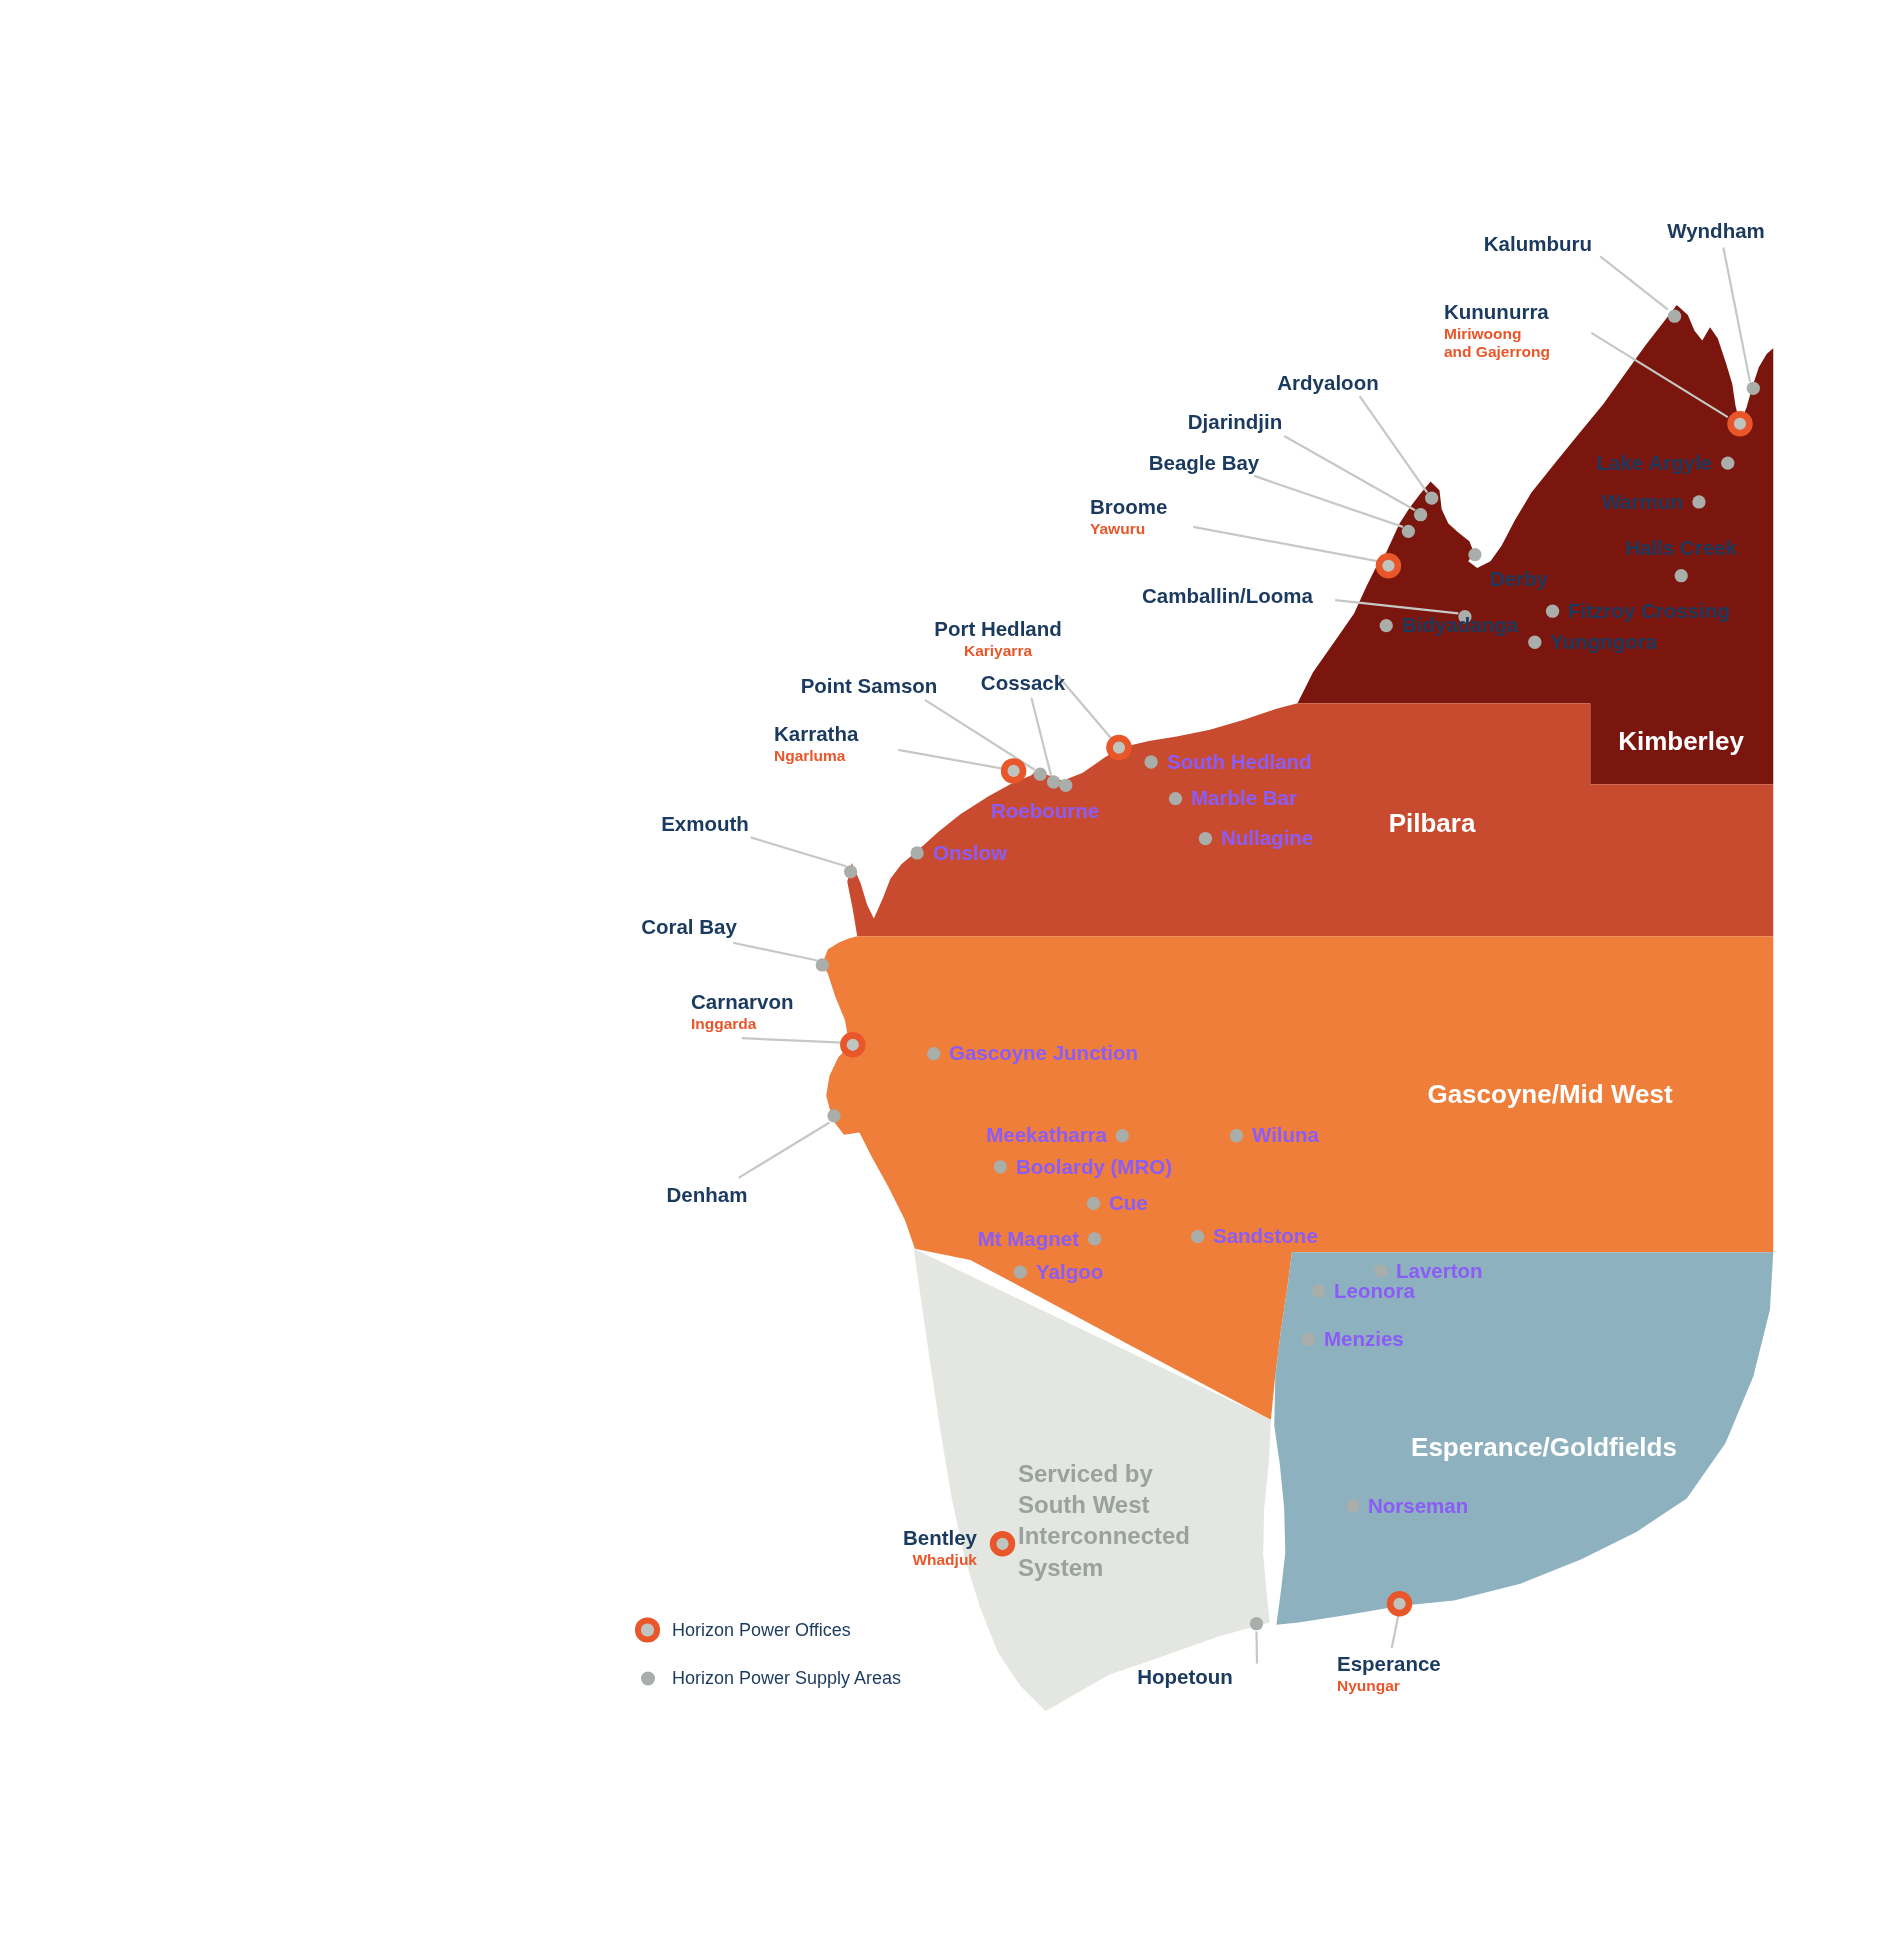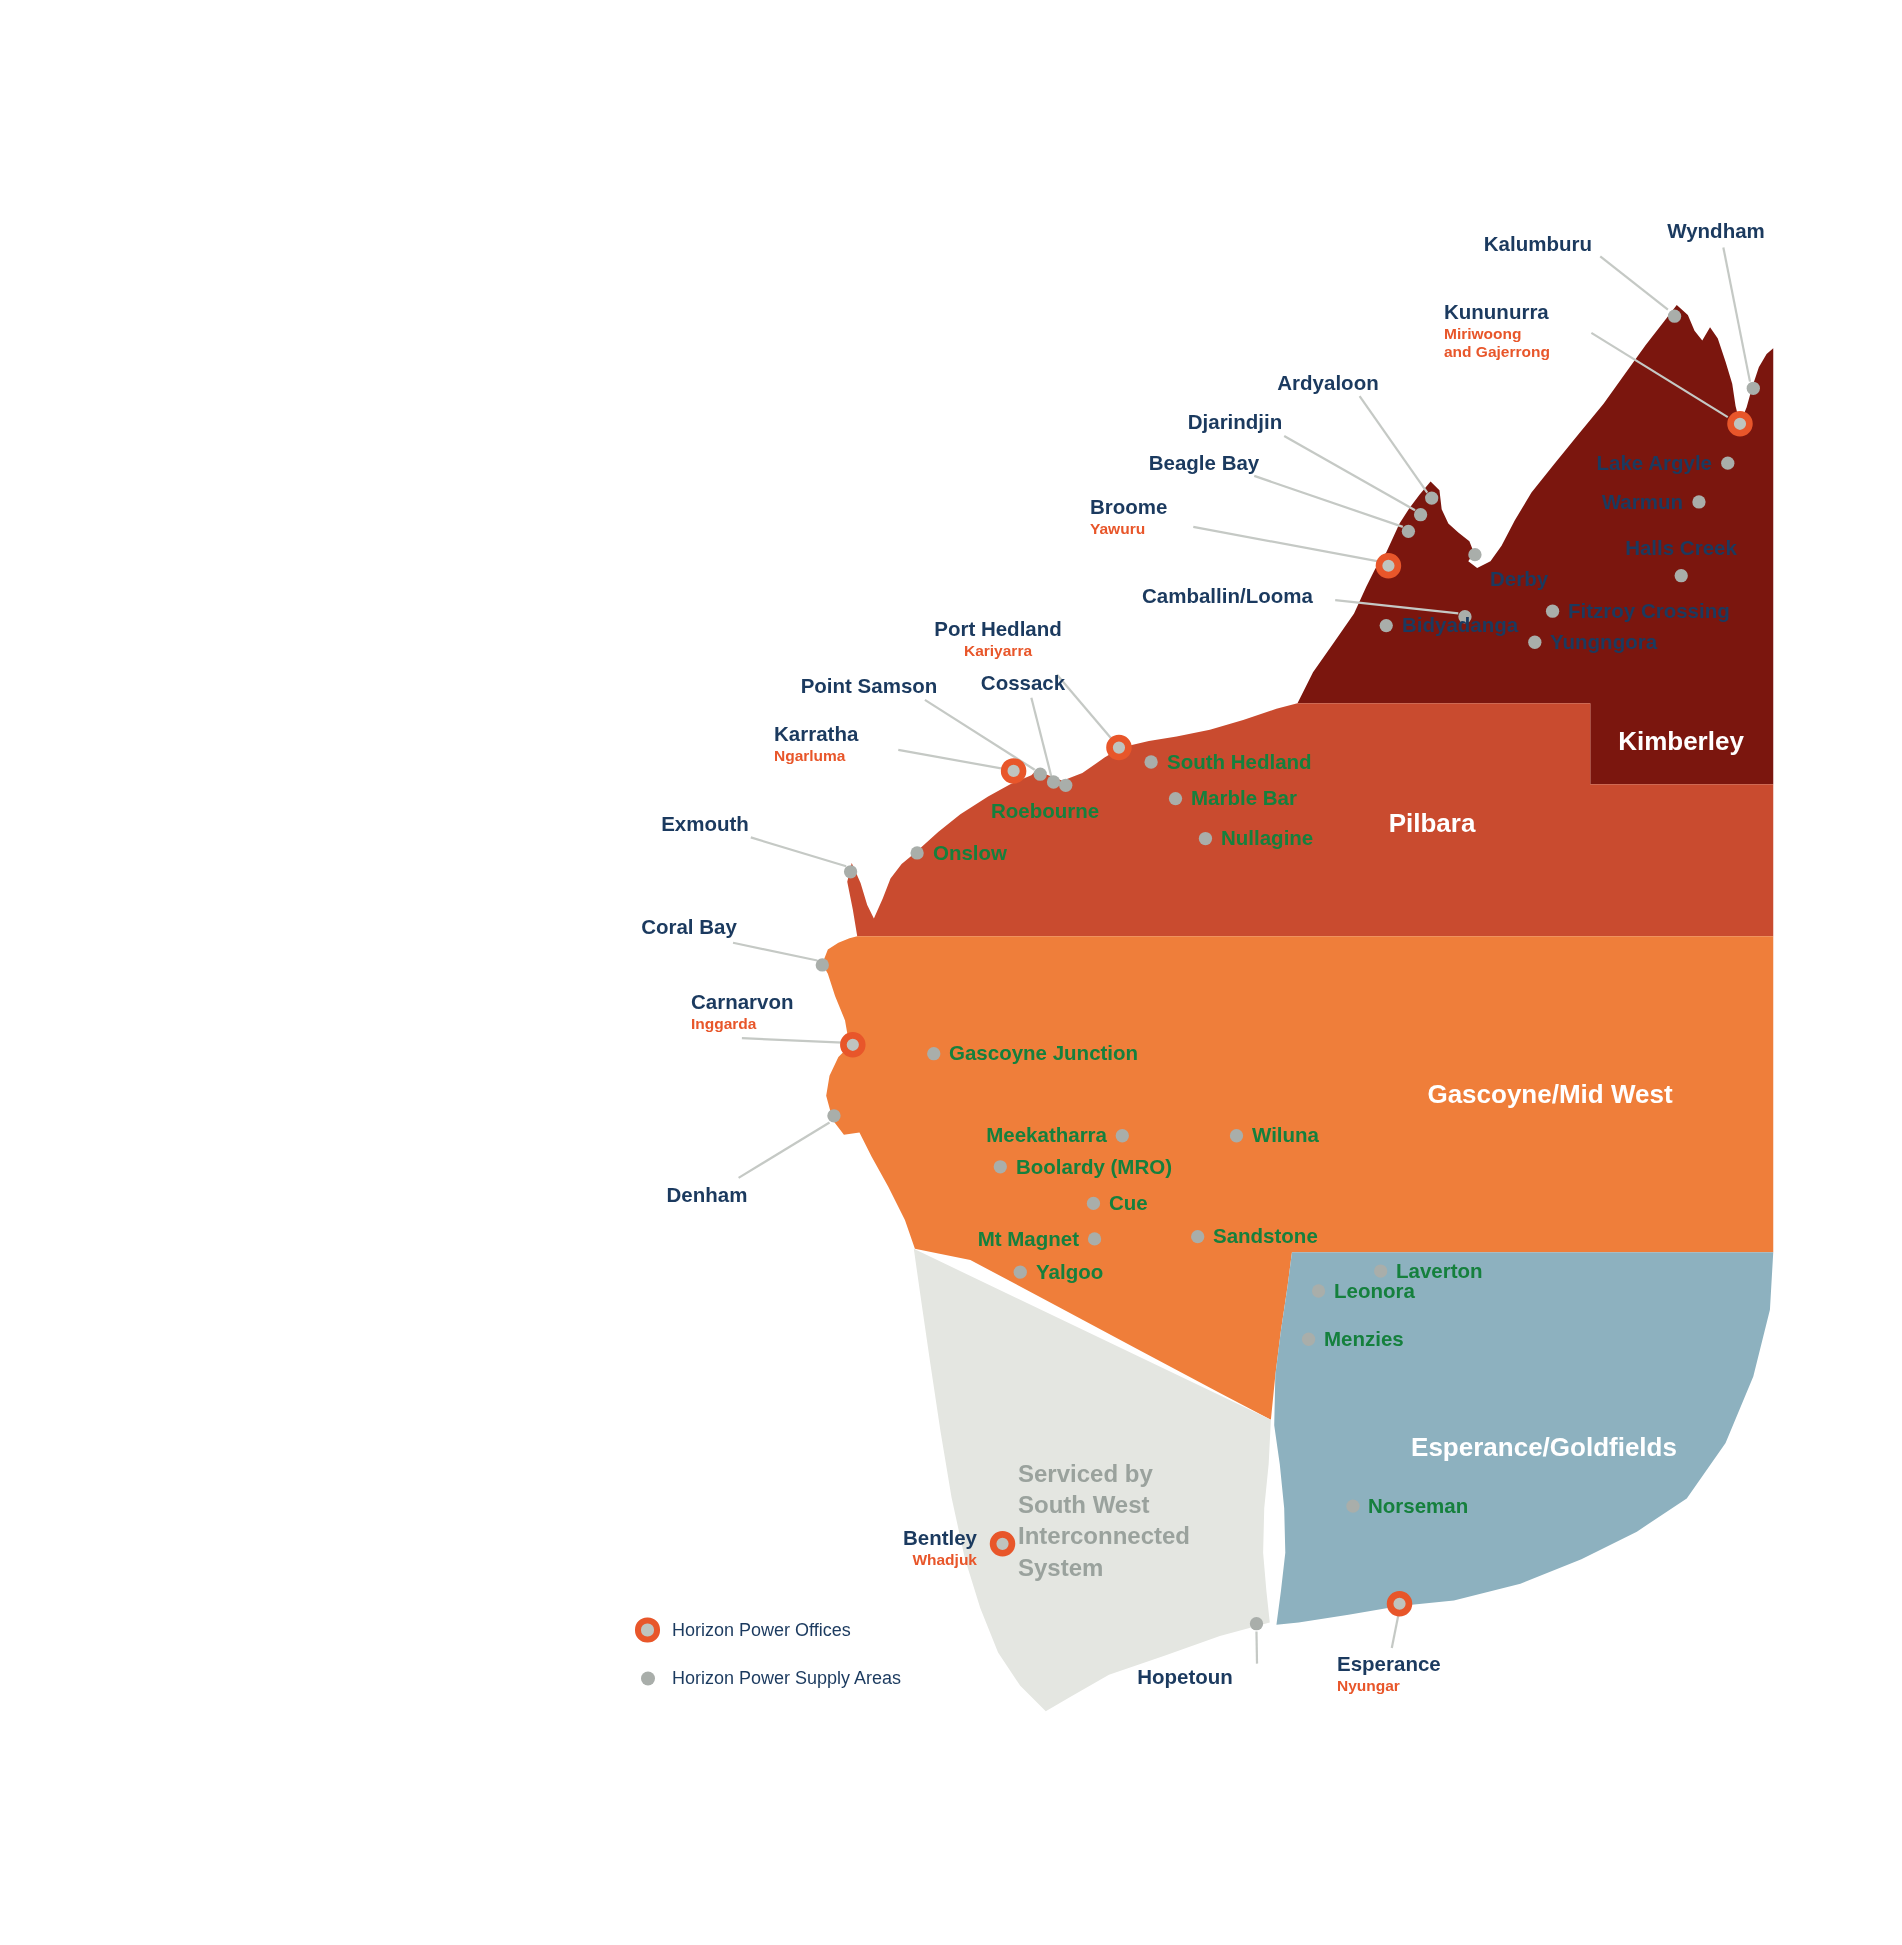--- a/index.html
+++ b/index.html
@@ -24,21 +24,21 @@
   }
   .place-label .place-name{white-space:nowrap;}
   .place-label .place-native{
     font-size:15.5px;line-height:1.15;margin-top:1.7px;
     color:var(--orange,#e8562a);white-space:pre-line;
   }
   .align-left{transform:translate(0,-50%);text-align:left;}
   .align-right{transform:translate(-100%,-50%);text-align:right;}
   .align-center{transform:translate(-50%,-50%);text-align:center;}
   .color-navy{color:var(--navy,#1b3a5f);}
-  .color-white{color:#15803d;}
+  .color-white{color:#8b5cf6;}
 
   .region-label{
     position:absolute;transform:translate(-50%,-50%);
     color:#ffffff;font-weight:700;font-size:26px;white-space:nowrap;
   }
   .swis-note{
     position:absolute;transform:translate(-50%,-50%);
     color:var(--muted,#9aa29d);font-weight:700;font-size:24px;
     line-height:1.3;text-align:left;white-space:pre-line;
   }

